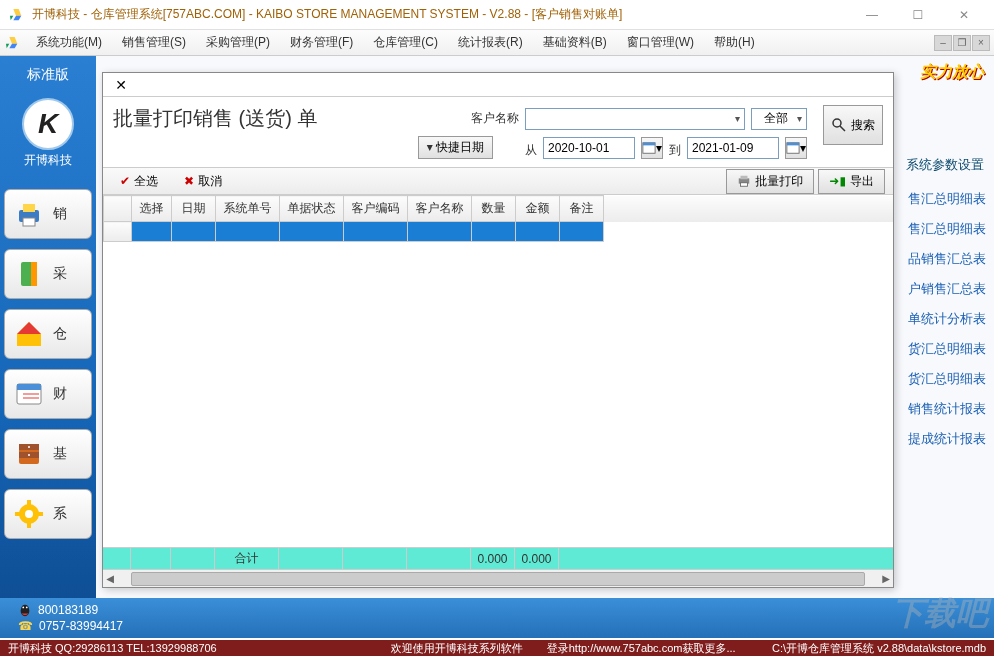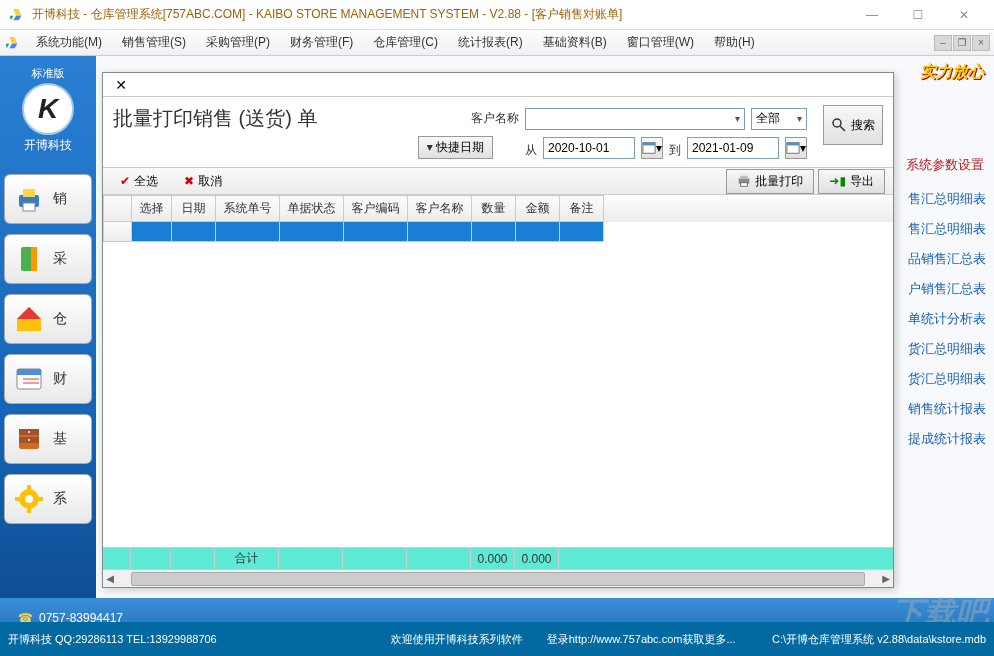--- a/index.html
+++ b/index.html
@@ -17,46 +17,46 @@
 .menubar .drive-icon { width: 16px; height: 16px; margin-right: 6px; }
 .menu-item { padding: 4px 10px; color: #333; cursor: pointer; }
 .sub-win-controls { margin-left: auto; display: flex; gap: 1px; }
 .sub-win-btn { width: 18px; height: 16px; background: #d8d8d8; display: flex; align-items: center; justify-content: center; color: #666; font-size: 10px; border: 1px solid #bbb; cursor: pointer; }
 
 
 .main-container { display: flex; height: 580px; background: #f7f9fc; }
 
 
 .sidebar { width: 96px; background: linear-gradient(to bottom, #2a7fd2 0%, #1566b8 60%, #0d4a8e 100%); display: flex; flex-direction: column; align-items: center; padding-top: 10px; }
-.sidebar .version-label { color: #fff; font-size: 11px; margin-bottom: 2px; text-align: center; }
+.sidebar .version-label { color: #fff; font-size: 14px; margin-bottom: 14px; text-align: center; }
 .logo-circle { width: 52px; height: 52px; background: #fff; border-radius: 50%; display: flex; align-items: center; justify-content: center; font-size: 28px; font-weight: bold; font-style: italic; color: #222; margin-bottom: 2px; border: 2px solid #a0c8ec; }
 .company-name { color: #fff; font-size: 12px; margin-bottom: 20px; }
 .nav-items { width: 100%; display: flex; flex-direction: column; gap: 10px; padding: 0 4px; }
 .nav-item { background: linear-gradient(to bottom, #fff, #e8e8e8); border: 1px solid #aaa; border-radius: 6px; height: 50px; display: flex; align-items: center; padding-left: 6px; cursor: pointer; gap: 6px; overflow: hidden; }
 .nav-icon { width: 36px; height: 36px; display: flex; align-items: center; justify-content: center; flex-shrink: 0; }
 .nav-label { font-size: 14px; color: #333; }
 
 
 .right-list { position: absolute; right: 8px; top: 190px; display: flex; flex-direction: column; gap: 12px; }
 .right-list-item { color: #1a5fb4; font-size: 13px; white-space: nowrap; }
 
 
 .top-right-text1 { position: absolute; right: 10px; top: 62px; color: #ffcc00; font-size: 16px; font-weight: bold; text-shadow: 1px 1px 0 #a00; font-style: italic; }
-.top-right-text2 { position: absolute; right: 10px; top: 156px; color: #b91c1c; font-size: 13px; }
+.top-right-text2 { position: absolute; right: 10px; top: 156px; color: #0c4a6e; font-size: 13px; }
 
 
 .dialog { position: absolute; left: 102px; top: 72px; width: 792px; height: 516px; background: #fff; border: 1px solid #888; box-shadow: 2px 2px 8px rgba(0,0,0,0.2); display: flex; flex-direction: column; }
 .dialog-title { height: 24px; display: flex; align-items: center; padding: 0 8px; border-bottom: 1px solid #ccc; }
 .dialog-title span { flex: 1; color: #333; font-size: 12px; }
 .dialog-close { width: 20px; height: 20px; display: flex; align-items: center; justify-content: center; cursor: pointer; font-size: 14px; }
 
 .dialog-header-row { display: flex; align-items: center; padding: 8px 10px 4px 10px; gap: 6px; }
 .dialog-main-title { font-size: 20px; color: #333; flex: 1; }
 .field-label { color: #333; font-size: 12px; }
-.combo { height: 22px; border: 1px solid #7a9ebd; background: #fff; padding: 0 18px 0 4px; position: relative; display: inline-flex; align-items: center; }
+.combo { height: 22px; border: 1px solid #7a9ebd; background: #fff; padding: 0 18px 0 4px; position: relative; display: inline-flex; align-items: center; justify-content: flex-end; }
 .combo::after { content: "▾"; position: absolute; right: 4px; font-size: 10px; color: #555; }
 .combo.wide { width: 220px; }
 .combo.small { width: 56px; }
 .search-btn { height: 40px; width: 60px; border: 1px solid #999; background: linear-gradient(to bottom, #f8f8f8, #e0e0e0); display: flex; align-items: center; justify-content: center; gap: 4px; cursor: pointer; margin-left: 6px; font-size: 12px; }
 
 .dialog-date-row { display: flex; align-items: flex-end; padding: 0 10px 8px 10px; gap: 6px; }
 .date-quick { border: 1px solid #999; background: linear-gradient(to bottom, #f8f8f8, #e0e0e0); padding: 2px 8px; cursor: pointer; font-size: 12px; }
 .date-quick::before { content: "▾ "; color: #333; }
 .date-input { width: 92px; height: 22px; border: 1px solid #7a9ebd; padding: 0 4px; font-size: 12px; }
 .cal-btn { width: 22px; height: 22px; border: 1px solid #999; background: linear-gradient(to bottom, #f8f8f8, #e0e0e0); display: inline-flex; align-items: center; justify-content: center; cursor: pointer; }
@@ -80,21 +80,21 @@
 .scroll-h { height: 18px; background: #f0f0f0; border-top: 1px solid #ccc; display: flex; align-items: center; }
 .scroll-h .thumb { height: 14px; background: #ccc; border: 1px solid #aaa; border-radius: 2px; margin: 0 14px; flex: 1; }
 .scroll-h .arr { width: 14px; text-align: center; color: #666; font-size: 10px; }
 
 
 .bottom-info { position: absolute; left: 0; bottom: 18px; width: 994px; height: 40px; background: linear-gradient(to bottom, #3a8fd8, #2470b8); display: flex; flex-direction: column; justify-content: center; padding-left: 18px; gap: 2px; }
 .bottom-info .row { display: flex; align-items: center; gap: 6px; color: #fff; font-size: 12px; }
 .qq-icon { width: 14px; height: 14px; }
 
 
-.statusbar { position: absolute; left: 0; bottom: 0; width: 994px; height: 34px; background: #0369a1; color: #fff; display: flex; align-items: center; font-size: 11px; padding: 0 8px; gap: 24px; }
+.statusbar { position: absolute; left: 0; bottom: 0; width: 994px; height: 16px; background: #7f1d1d; color: #fff; display: flex; align-items: center; font-size: 11px; padding: 0 8px; gap: 24px; }
 .statusbar .seg { white-space: nowrap; }
 .statusbar .seg:nth-child(2) { margin-left: 150px; }
 .statusbar .seg:last-child { margin-left: auto; }
 
 
 .watermark { position: absolute; right: 6px; bottom: 20px; font-size: 32px; color: rgba(180,180,180,0.4); font-style: italic; font-weight: bold; pointer-events: none; }
 
 
 .ic16 { width: 16px; height: 16px; }
 .ic14 { width: 14px; height: 14px; }
@@ -348,20 +348,30 @@
   </div>
   <div class="scroll-h">
     <span class="arr">◀</span>
       <div class="thumb"></div>
       <span class="arr">▶</span>
   </div>
 </div>
 
 <div class="bottom-info">
   <div class="row">
+    <svg class="qq-icon" viewBox="0 0 16 16">
+        <ellipse cx="8" cy="9" rx="5" ry="6" fill="#222"></ellipse>
+        <ellipse cx="8" cy="6" rx="4" ry="4" fill="#222"></ellipse>
+        <circle cx="6" cy="5" r="1" fill="#fff"></circle>
+        <circle cx="10" cy="5" r="1" fill="#fff"></circle>
+        <path d="M4 12 Q8 16 12 12" fill="#e53935"></path>
+      </svg>
+    <span>800183189</span>
+  </div>
+  <div class="row">
     <span style="color:#ffd54a;">☎</span>
     <span>0757-83994417</span>
   </div>
 </div>
 
 <div class="watermark">下载吧</div>
 
 <div class="statusbar">
   <span class="seg">开博科技 QQ:29286113 TEL:13929988706</span>
   <span class="seg">欢迎使用开博科技系列软件</span>

